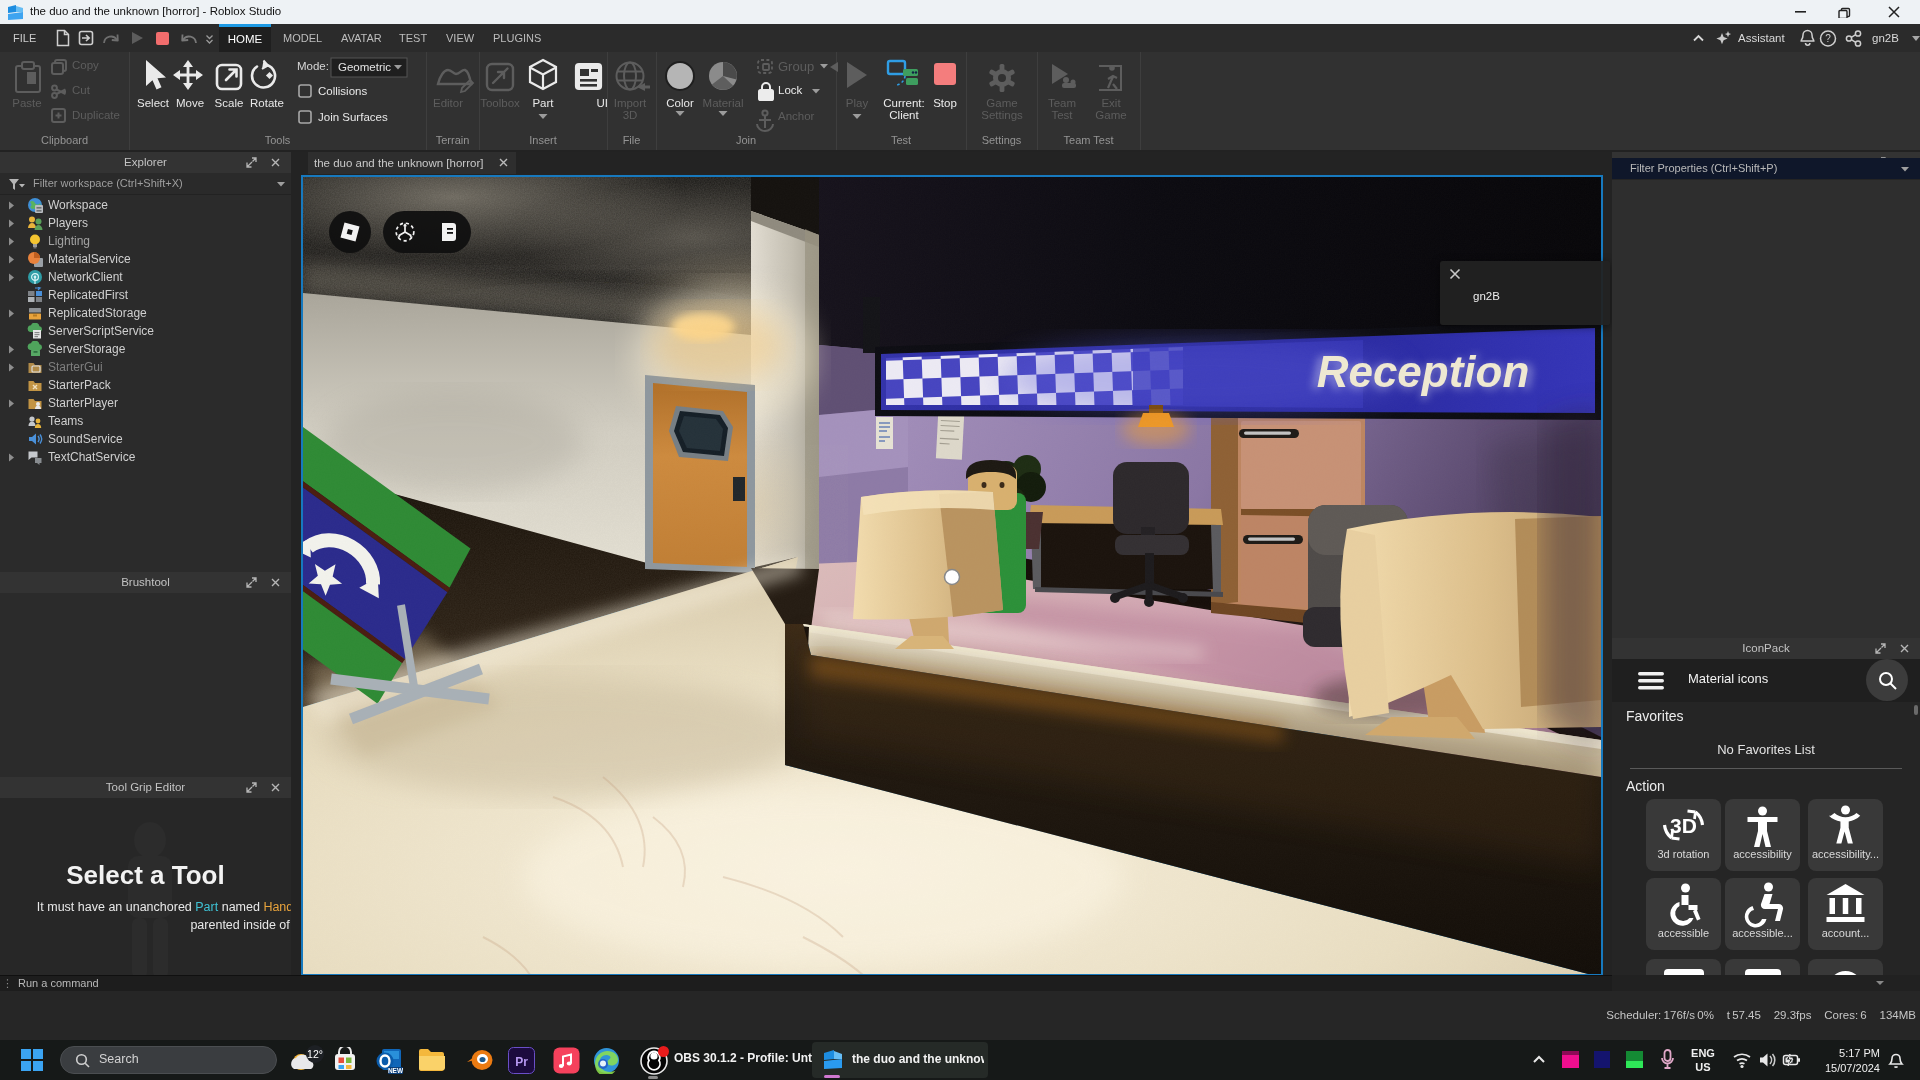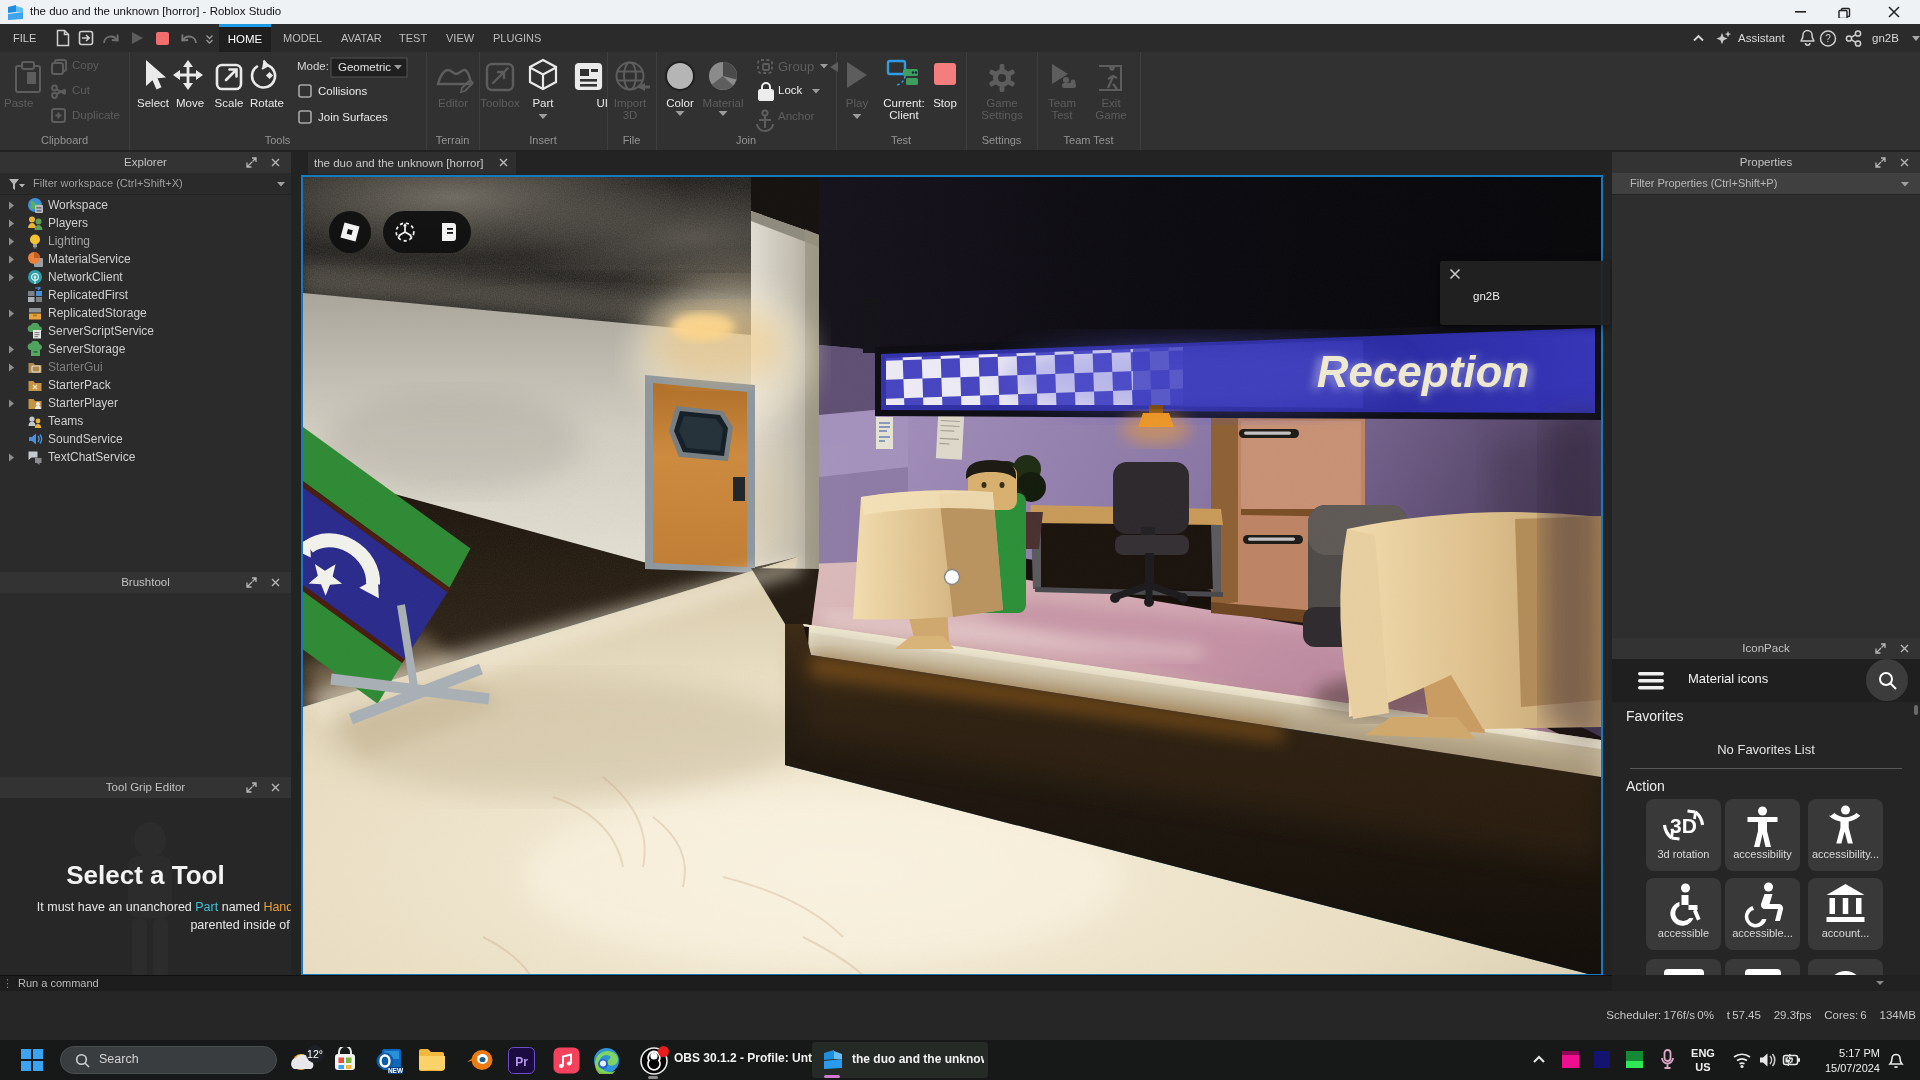--- a/index.html
+++ b/index.html
@@ -198,29 +198,29 @@
     </g>
     <text x="297" y="18" font-size="11.5" fill="#d5d5d5" font-family="Liberation Sans">Mode:</text>
     <rect x="331" y="6" width="76" height="19" fill="#1f1f1f" stroke="#555" stroke-width="1"></rect>
     <text x="338" y="19" font-size="11.5" fill="#e3e3e3" font-family="Liberation Sans">Geometric</text>
     <path d="M394 13 l4 4.5 4 -4.5 z" fill="#9c9c9c"></path>
     <rect x="299" y="33" width="12" height="12" rx="2" fill="none" stroke="#a8a8a8" stroke-width="1.6"></rect>
     <rect x="299" y="59" width="12" height="12" rx="2" fill="none" stroke="#a8a8a8" stroke-width="1.6"></rect>
     <text x="318" y="43" font-size="11.5" fill="#e8e8e8" font-family="Liberation Sans">Collisions</text>
     <text x="318" y="69" font-size="11.5" fill="#e8e8e8" font-family="Liberation Sans">Join Surfaces</text>
   </svg>
-  <div class="abs" style="left:4px;top:45px;width:46px;text-align:left;font-size:11.5px;color:#5d5d5d">Paste</div>
+  <div class="abs" style="left:4px;top:45px;width:46px;text-align:center;font-size:11.5px;color:#5d5d5d">Paste</div>
   <div class="abs" style="left:72px;top:7px;font-size:11.5px;color:#5d5d5d">Copy</div>
   <div class="abs" style="left:72px;top:32px;font-size:11.5px;color:#5d5d5d">Cut</div>
   <div class="abs" style="left:72px;top:57px;font-size:11.5px;color:#5d5d5d">Duplicate</div>
   <div class="abs" style="left:133px;top:45px;width:40px;text-align:center;font-size:11.5px;color:#e8e8e8">Select</div>
   <div class="abs" style="left:170px;top:45px;width:40px;text-align:center;font-size:11.5px;color:#e8e8e8">Move</div>
   <div class="abs" style="left:209px;top:45px;width:40px;text-align:center;font-size:11.5px;color:#e8e8e8">Scale</div>
   <div class="abs" style="left:245px;top:45px;width:44px;text-align:center;font-size:11.5px;color:#e8e8e8">Rotate</div>
-  <div class="abs" style="left:433px;top:45px;width:40px;text-align:center;font-size:11.5px;color:#5d5d5d">Editor</div>
+  <div class="abs" style="left:433px;top:45px;width:40px;font-size:11.5px;color:#5d5d5d">Editor</div>
   <div class="abs" style="left:474px;top:45px;width:52px;text-align:center;font-size:11.5px;color:#5d5d5d">Toolbox</div>
   <div class="abs" style="left:523px;top:45px;width:40px;text-align:center;font-size:11.5px;color:#e8e8e8">Part</div>
   <div class="abs" style="left:568px;top:45px;width:40px;text-align:right;font-size:11.5px;color:#e8e8e8">UI</div>
   <div class="abs" style="left:608px;top:45px;width:44px;text-align:center;font-size:11.5px;color:#5d5d5d">Import<br>3D</div>
   <div class="abs" style="left:660px;top:45px;width:40px;text-align:center;font-size:11.5px;color:#e8e8e8">Color</div>
   <div class="abs" style="left:697px;top:45px;width:52px;text-align:center;font-size:11.5px;color:#5d5d5d">Material</div>
   <div class="abs" style="left:778px;top:7px;font-size:13px;color:#5d5d5d">Group</div>
   <div class="abs" style="left:778px;top:32px;font-size:11.5px;color:#ececec">Lock</div>
   <div class="abs" style="left:778px;top:58px;font-size:11.5px;color:#5d5d5d">Anchor</div>
   <div class="abs" style="left:837px;top:45px;width:40px;text-align:center;font-size:11.5px;color:#5d5d5d">Play</div>
@@ -782,21 +782,21 @@
   <div class="hdr" style="top:0">Properties
     <svg class="hico" style="right:33px">
         <g stroke="#b5b5b5" fill="none" stroke-width="1.3">
           <path d="M2 11 L7 6 M2 6.5 V11 H6.5 M11 2 L7.5 5.5 M7 2 h4 v4"></path>
         </g>
       </svg>
     <svg class="hico" style="right:9px">
         <path d="M3 3 L10 10 M10 3 L3 10" stroke="#b5b5b5" stroke-width="1.4"></path>
       </svg>
   </div>
-  <div class="abs" style="left:0;top:21px;width:308px;height:22px;background:#404040;border-bottom:1px solid #242424">
+  <div class="abs" style="left:0;top:6px;width:308px;height:22px;background:#0f172a;border-bottom:1px solid #242424">
     <div class="abs" style="left:18px;top:4px;font-size:11px;color:#b9b9b9">Filter Properties (Ctrl+Shift+P)</div>
     <svg class="abs" style="right:10px;top:8px" width="10" height="7" viewBox="0 0 10 7">
         <path d="M1 1 l4 4.5 4 -4.5 z" fill="#9f9f9f"></path>
       </svg>
   </div>
   <div class="hdr" style="top:486px">IconPack
     <svg class="hico" style="right:33px">
         <g stroke="#b5b5b5" fill="none" stroke-width="1.3">
           <path d="M2 11 L7 6 M2 6.5 V11 H6.5 M11 2 L7.5 5.5 M7 2 h4 v4"></path>
         </g>

